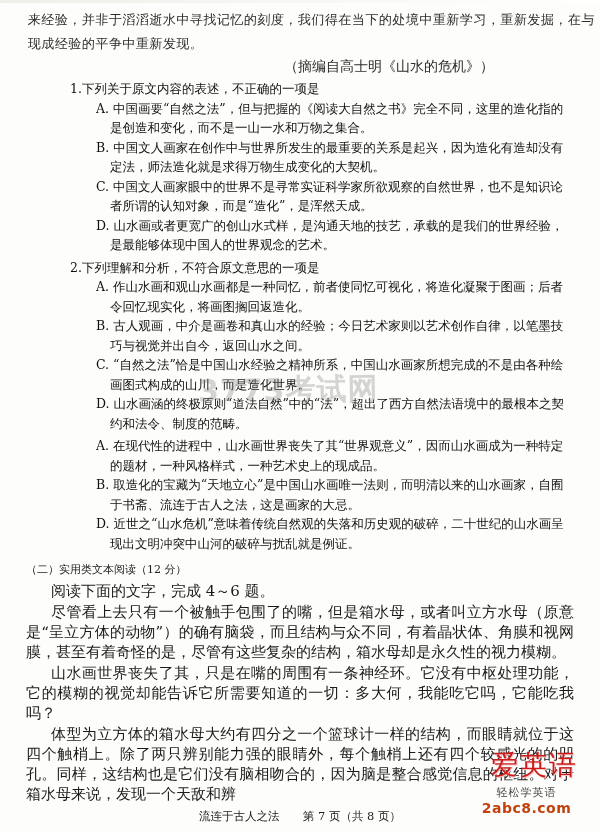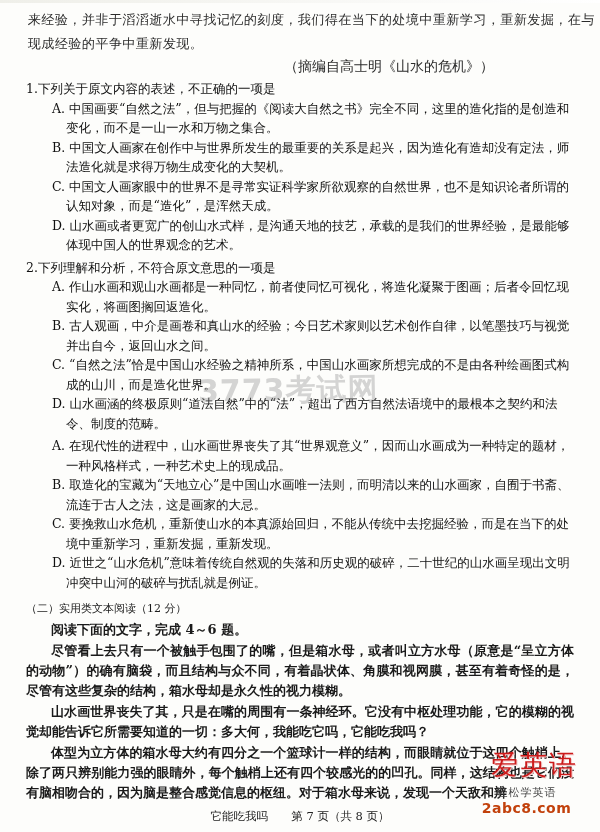--- a/index.html
+++ b/index.html
@@ -45,43 +45,43 @@
     margin-top: 2px;
     padding-right: 80px;
     color: #2b2b2b;
   }
   .qblock {
     font-family: "DejaVu Serif", "Liberation Serif", serif;
     font-size: 12.5px;
     line-height: 19.5px;
     color: #111;
     margin-top: 3px;
+    margin-left: 44px;
   }
   .q-stem {
     margin-top: 2px;
   }
   .opt {
     padding-left: 26px;
     text-indent: -14px;
     margin-left: 14px;
   }
   .sec-head {
     font-family: "DejaVu Serif", "Liberation Serif", serif;
     font-size: 11px;
     margin-top: 6px;
     line-height: 21px;
   }
   .para {
     font-family: "DejaVu Serif", "Liberation Serif", serif;
-    font-size: 13px;
+    font-size: 15px;
     line-height: 20px;
     text-indent: 25px;
     margin-top: 1px;
     text-align: justify;
-    font-weight: bold;
   }
   
   .wm-center {
     position: absolute;
     top: 370px;
     left: 198px;
     font-size: 30px;
     font-weight: bold;
     color: rgba(120,120,120,0.30);
     letter-spacing: 1px;
@@ -163,36 +163,35 @@
     </div>
     <div class="opt">A. 作山水画和观山水画都是一种同忆，前者使同忆可视化，将造化凝聚于图画；后者令回忆现实化，将画图搁回返造化。</div>
     <div class="opt">B. 古人观画，中介是画卷和真山水的经验；今日艺术家则以艺术创作自律，以笔墨技巧与视觉并出自今，返回山水之间。</div>
     <div class="opt">C. “自然之法”恰是中国山水经验之精神所系，中国山水画家所想完成的不是由各种绘画图式构成的山川，而是造化世界。</div>
     <div class="opt">D. 山水画涵的终极原则“道法自然”中的“法”，超出了西方自然法语境中的最根本之契约和法令、制度的范畴。</div>
   </div>
 
   <div class="qblock">
     <div class="opt">A. 在现代性的进程中，山水画世界丧失了其“世界观意义”，因而山水画成为一种特定的题材，一种风格样式，一种艺术史上的现成品。</div>
     <div class="opt">B. 取造化的宝藏为“天地立心”是中国山水画唯一法则，而明清以来的山水画家，自囿于书斋、流连于古人之法，这是画家的大忌。</div>
-    <div class="opt">C. 要挽救山水危机，重新使山水的本真源始回归，不能从传统中去挖掘经验，而是在当下的处境中重新学习，重新发掘，重新发现。</div>
     <div class="opt">D. 近世之“山水危机”意味着传统自然观的失落和历史观的破碎，二十世纪的山水画呈现出文明冲突中山河的破碎与扰乱就是例证。</div>
   </div>
 
   <div class="sec-head">（二）实用类文本阅读（12 分）</div>
   <div class="para">阅读下面的文字，完成 4～6 题。</div>
   <div class="para">尽管看上去只有一个被触手包围了的嘴，但是箱水母，或者叫立方水母（原意是“呈立方体的动物”）的确有脑袋，而且结构与众不同，有着晶状体、角膜和视网膜，甚至有着奇怪的是，尽管有这些复杂的结构，箱水母却是永久性的视力模糊。</div>
   <div class="para">山水画世界丧失了其，只是在嘴的周围有一条神经环。它没有中枢处理功能，它的模糊的视觉却能告诉它所需要知道的一切：多大何，我能吃它吗，它能吃我吗？</div>
   <div class="para">体型为立方体的箱水母大约有四分之一个篮球计一样的结构，而眼睛就位于这四个触梢上。除了两只辨别能力强的眼睛外，每个触梢上还有四个较感光的的凹孔。同样，这结构也是它们没有脑相吻合的，因为脑是整合感觉信息的枢纽。对于箱水母来说，发现一个天敌和辨</div>
 
   <div class="wm-center">3773考试网</div>
 
   <div class="wm-red">
     <div class="big">爱英语</div>
     <div class="sub">轻松学英语</div>
     <div class="url">2abc8.com</div>
   </div>
 
   <div class="footer">
-    <span>它能吃我吗</span>
+    <span>流连于古人之法</span>
     <span class="sep"></span>
     <span>第 7 页（共 8 页）</span>
   </div>
 </div>
 
 </body></html>

